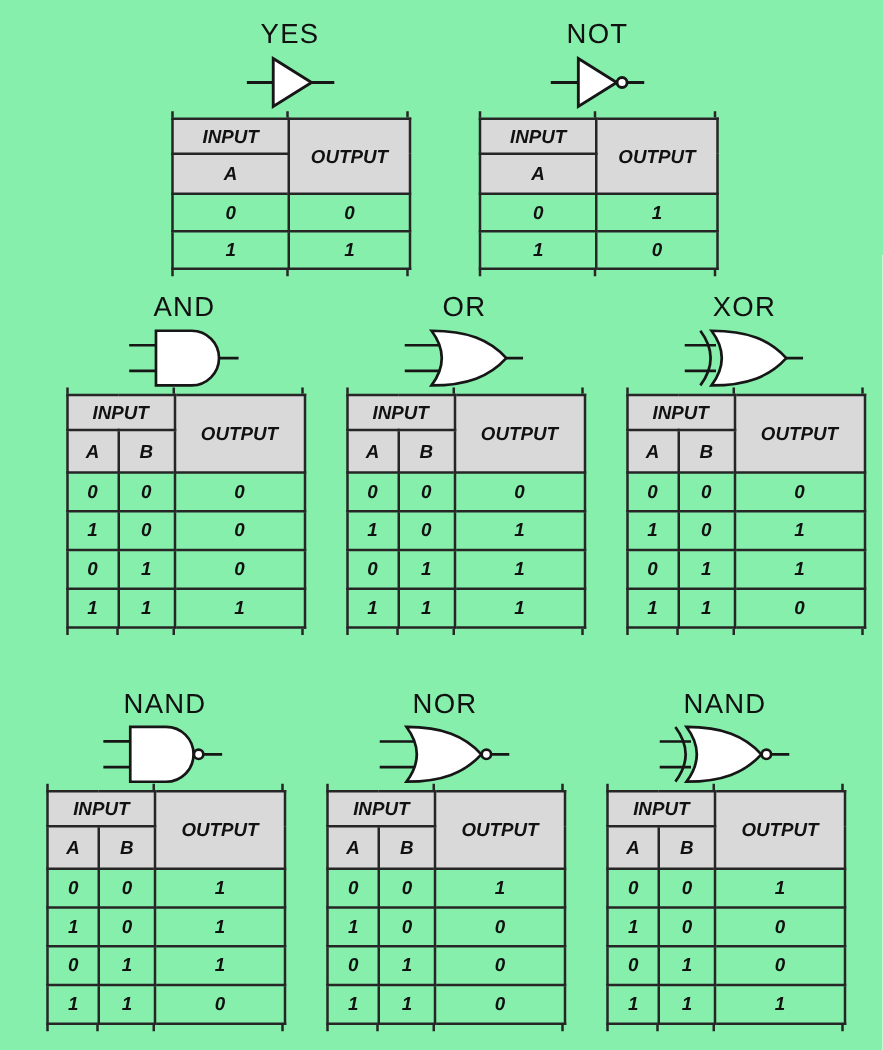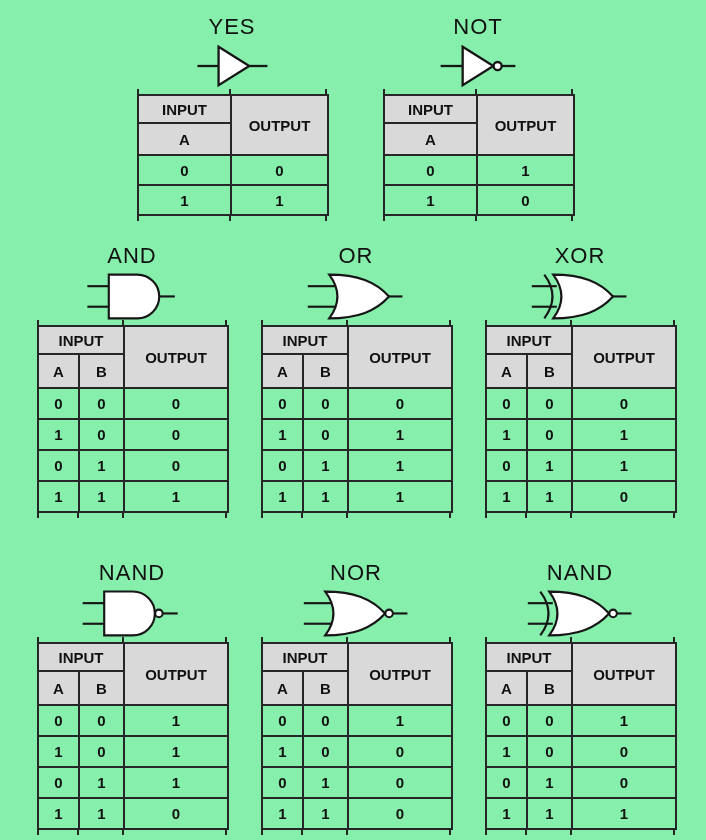--- a/index.html
+++ b/index.html
@@ -1,26 +1,26 @@
 <!DOCTYPE html>
 <html><head>
 <meta charset="utf-8">
 <style>
   html,body{margin:0;padding:0;background:#fff;}
   body{width:706px;height:840px;font-family:"Liberation Sans",sans-serif;color:#111;}
   .page{position:relative;width:706px;height:840px;overflow:hidden;background:#86efac;}
   .grow{display:flex;}
   .r1{padding-left:137px;gap:56px;padding-top:13px;}
-  .r2{padding-left:37px;gap:34px;margin-top:26px;}
+  .r2{padding-left:37px;gap:34px;margin-top:16px;justify-content:center;}
   .r3{padding-left:37px;gap:34px;margin-top:46px;}
   .block{width:190px;display:flex;flex-direction:column;align-items:center;}
   .gtitle{font-size:22px;line-height:27px;letter-spacing:1px;text-align:center;}
   .gsym{height:52px;display:flex;align-items:center;justify-content:center;margin:1px 0 3px 0;}
   .r1 .gsym{height:50px;}
-  .twrap{position:relative;width:190px;}
+  .twrap{position:relative;width:190px;font-style:italic;}
   table{border-collapse:collapse;table-layout:fixed;width:190px;}
   th,td{border:2px solid #262626;text-align:center;font-weight:bold;font-size:15px;padding:0;color:#111;}
   th{background:#d9d9d9;}
   tr.h1 th{height:26px;}
   tr.h2 th{height:30px;}
   .t2 td{height:28px;}
   .t3 tr.h2 th{height:32px;}
   .t3 td{height:29px;}
   .tick{position:absolute;width:2px;height:5px;background:#262626;}
   .tkt{top:-5px;} .tkb{bottom:-5px;}

